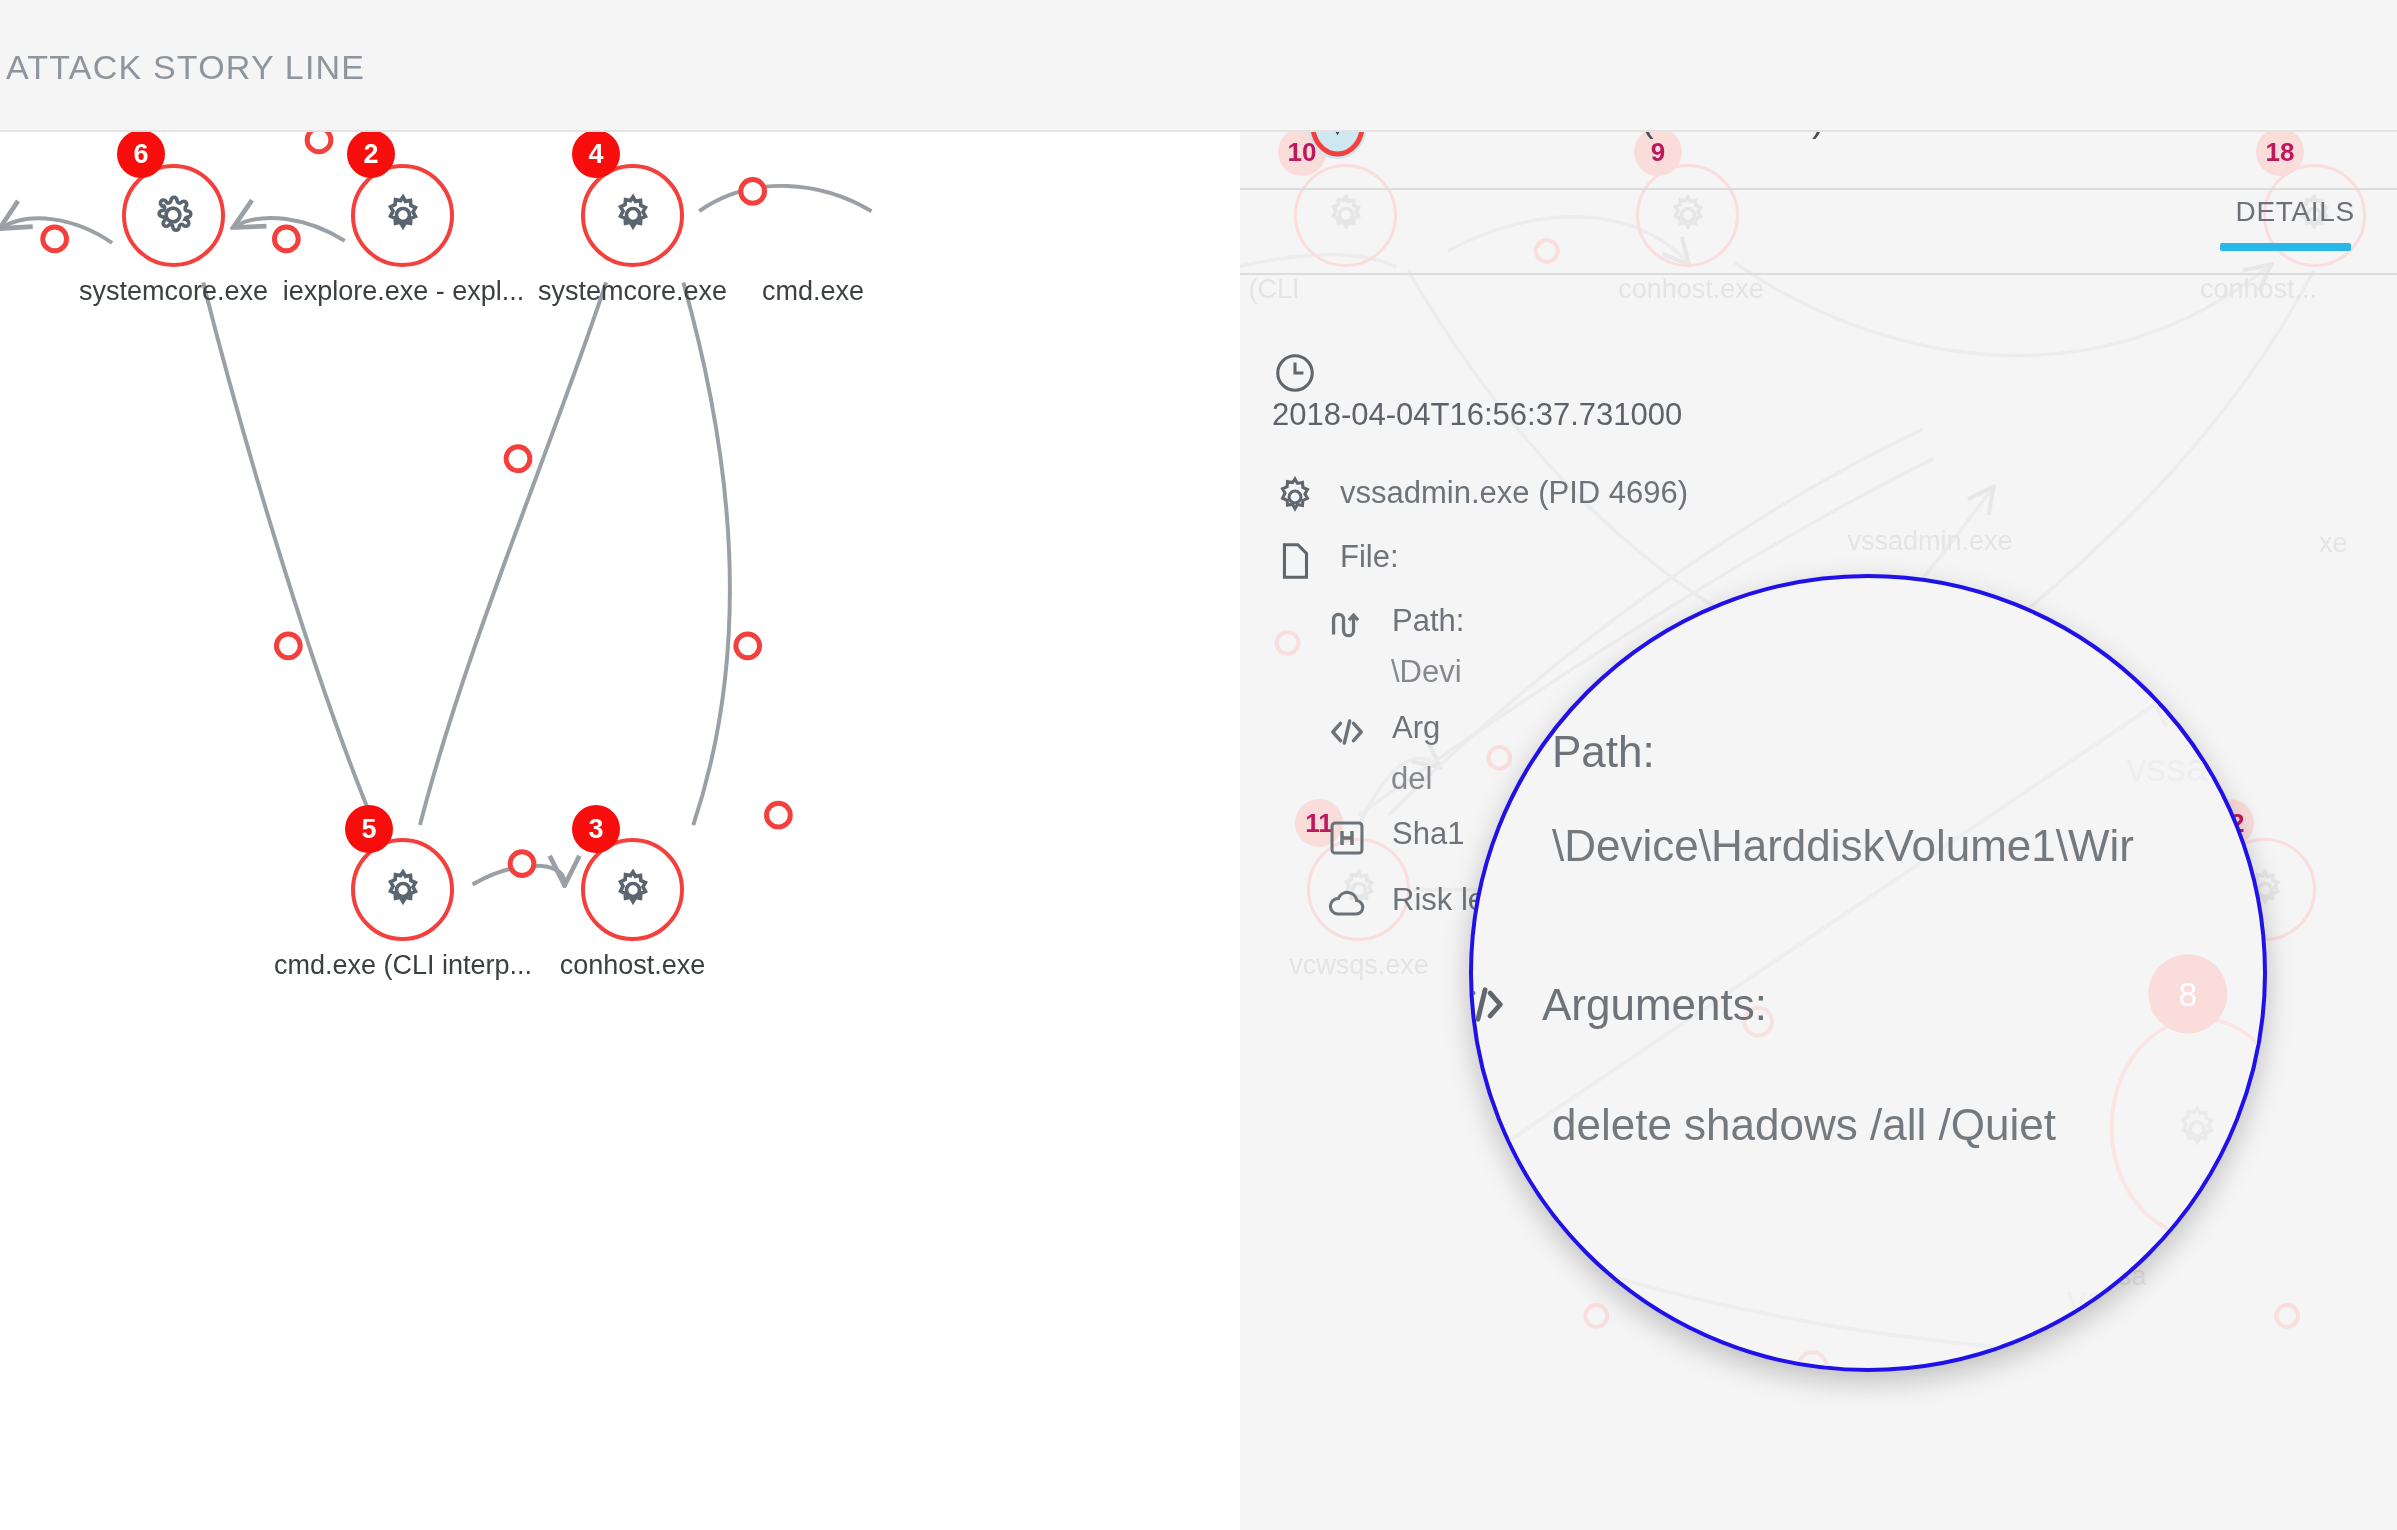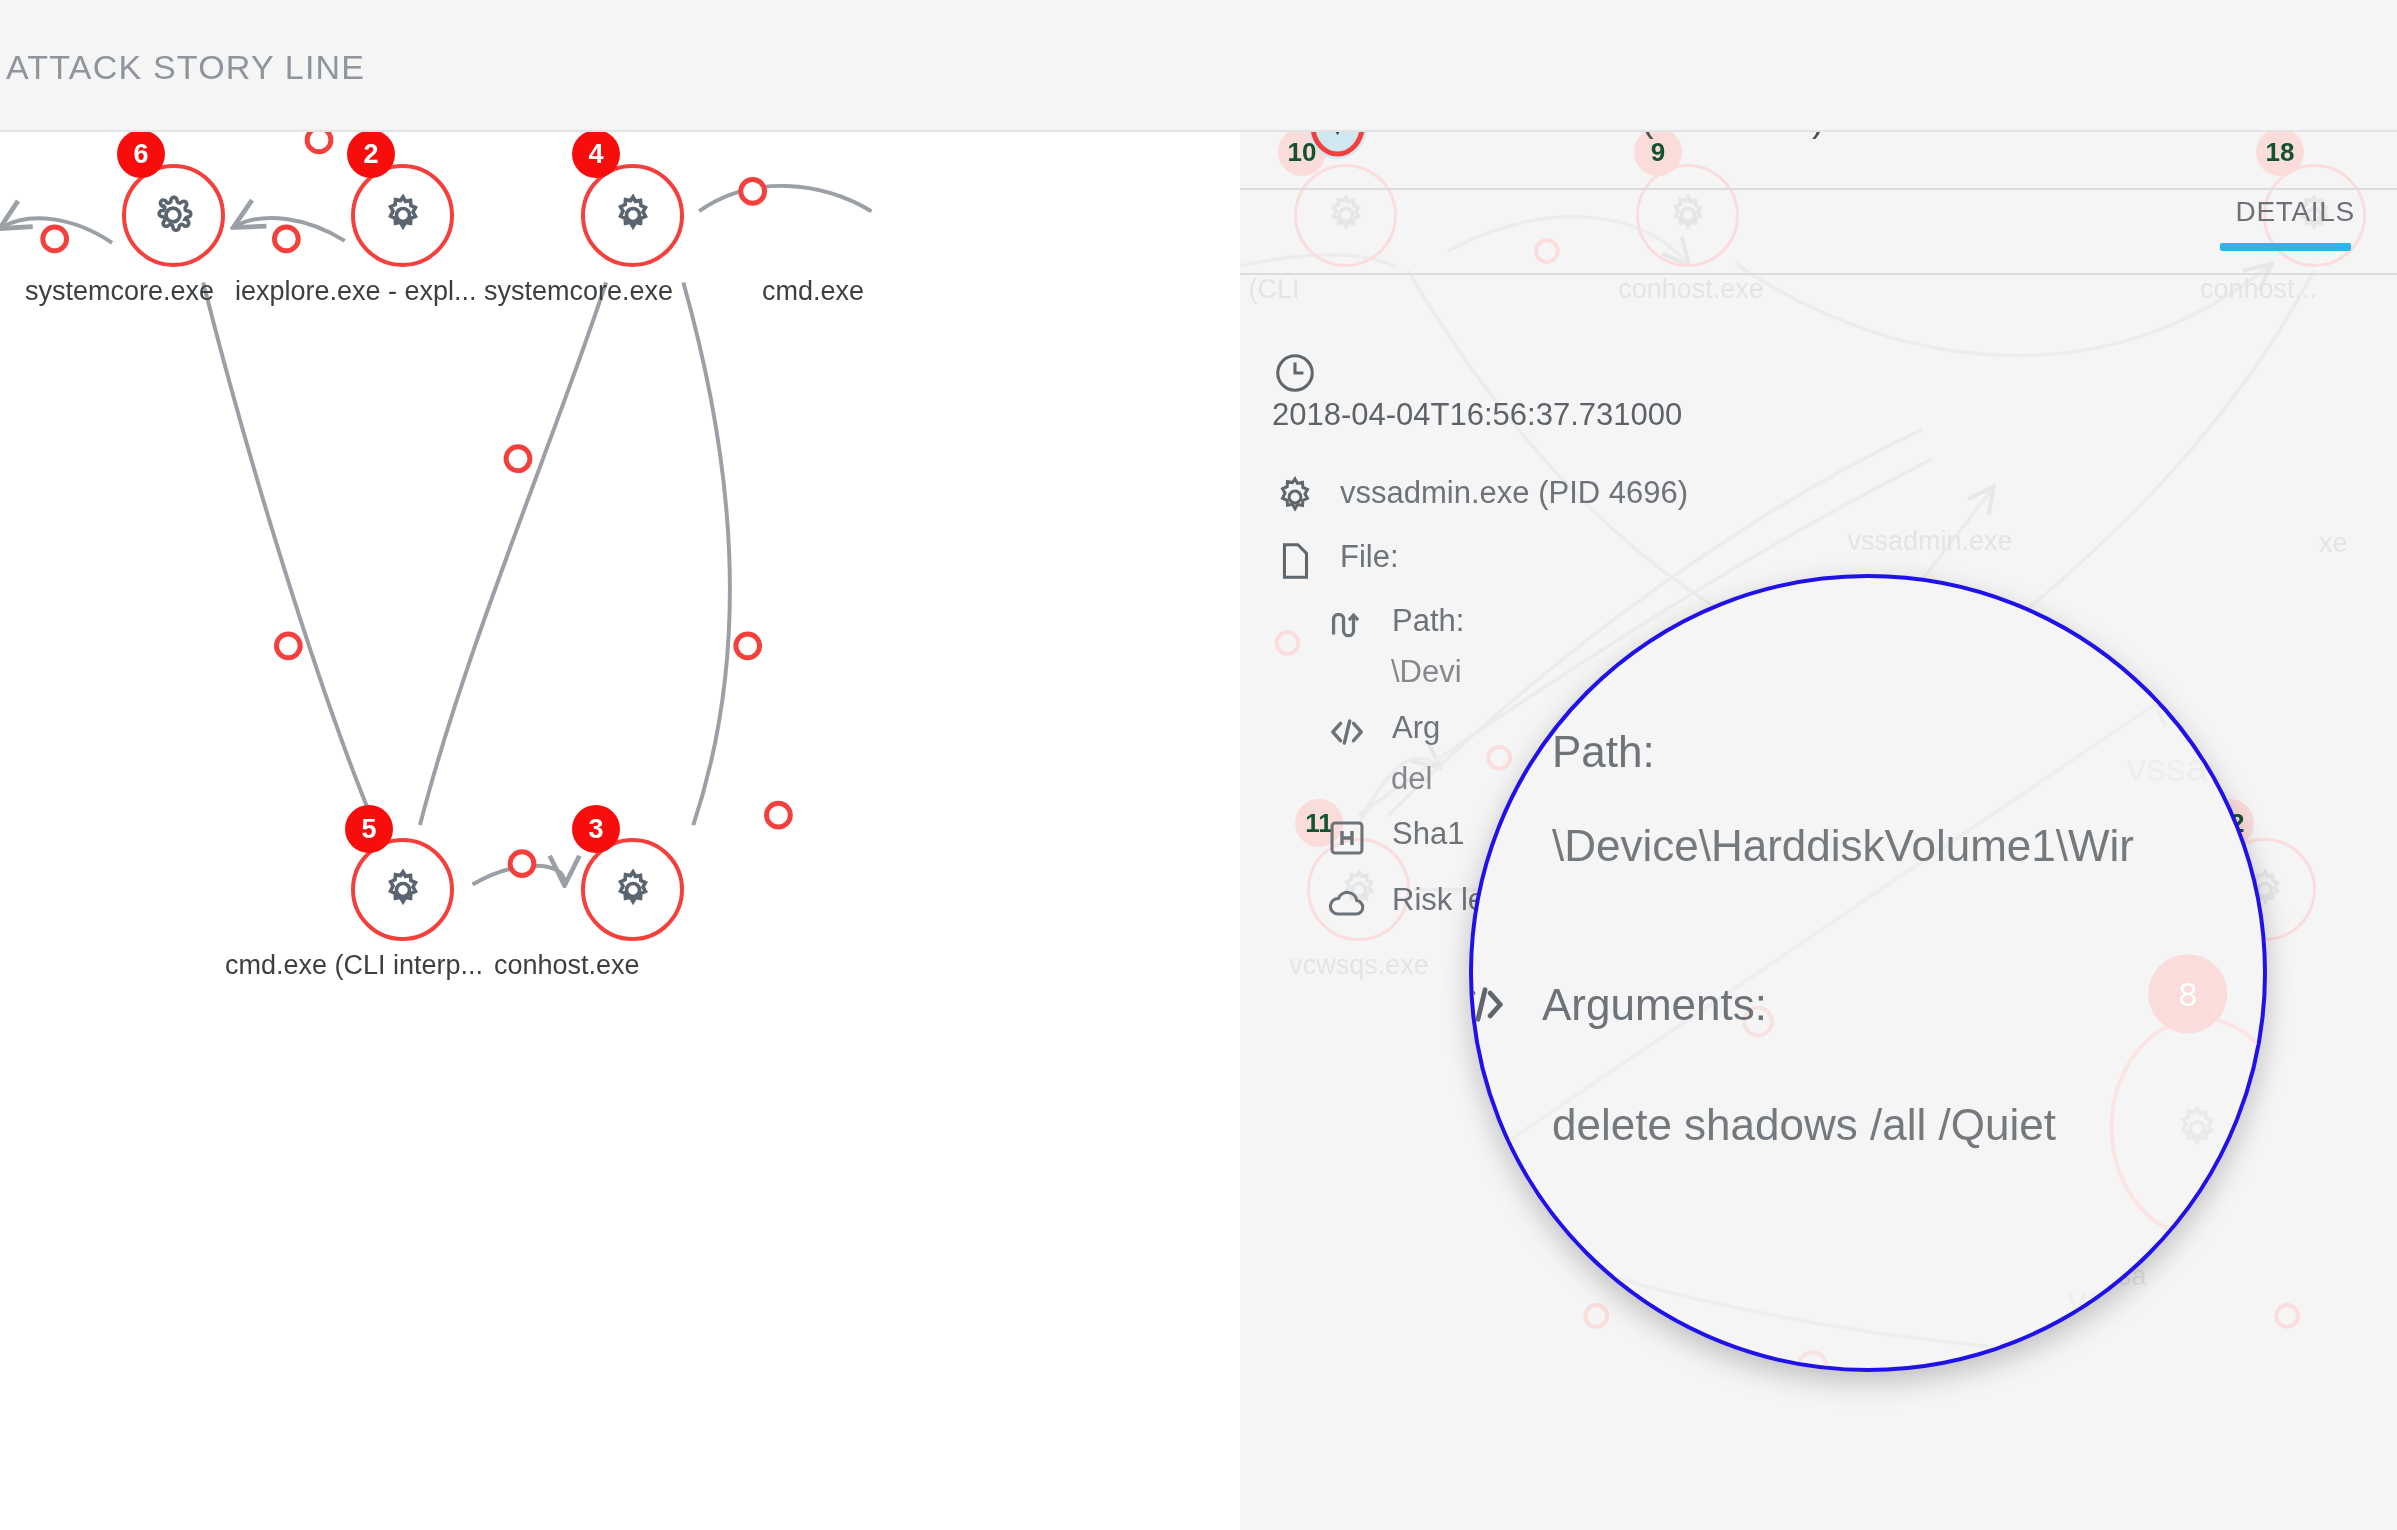--- a/index.html
+++ b/index.html
@@ -42,39 +42,39 @@
     box-sizing:border-box;
   }
   .node-badge{
     position:absolute;border-radius:50%;
     background:#f80d0d;color:#ffffff;
     display:flex;align-items:center;justify-content:center;
     font-size:27px;font-weight:600;
     box-sizing:border-box;
   }
   .node-label{
-    position:absolute;
+    position:absolute;text-align:center;
     color:#3c4043;font-size:27px;white-space:nowrap;
   }
   .gear{position:absolute;}
 
   
   .details-panel{
     position:absolute;left:1240px;top:132px;width:1158px;height:1399px;
     background:#f5f5f6;overflow:hidden;
   }
   
   .ghost-layer{position:absolute;left:0;top:0;width:1158px;height:1399px;opacity:1;}
   .ghost-ring{
     position:absolute;border-radius:50%;
     border:3px solid #fadddc;background:transparent;box-sizing:border-box;
   }
   .ghost-badge{
     position:absolute;border-radius:50%;
-    background:#fadcdb;color:#14532d;
+    background:#fadcdb;color:#be185d;
     display:flex;align-items:center;justify-content:center;
     font-size:26px;font-weight:600;box-sizing:border-box;
   }
   .ghost-label{
     position:absolute;text-align:center;color:#e4e4e5;
     font-size:27px;white-space:nowrap;
   }
 
   
   .panel-head{

